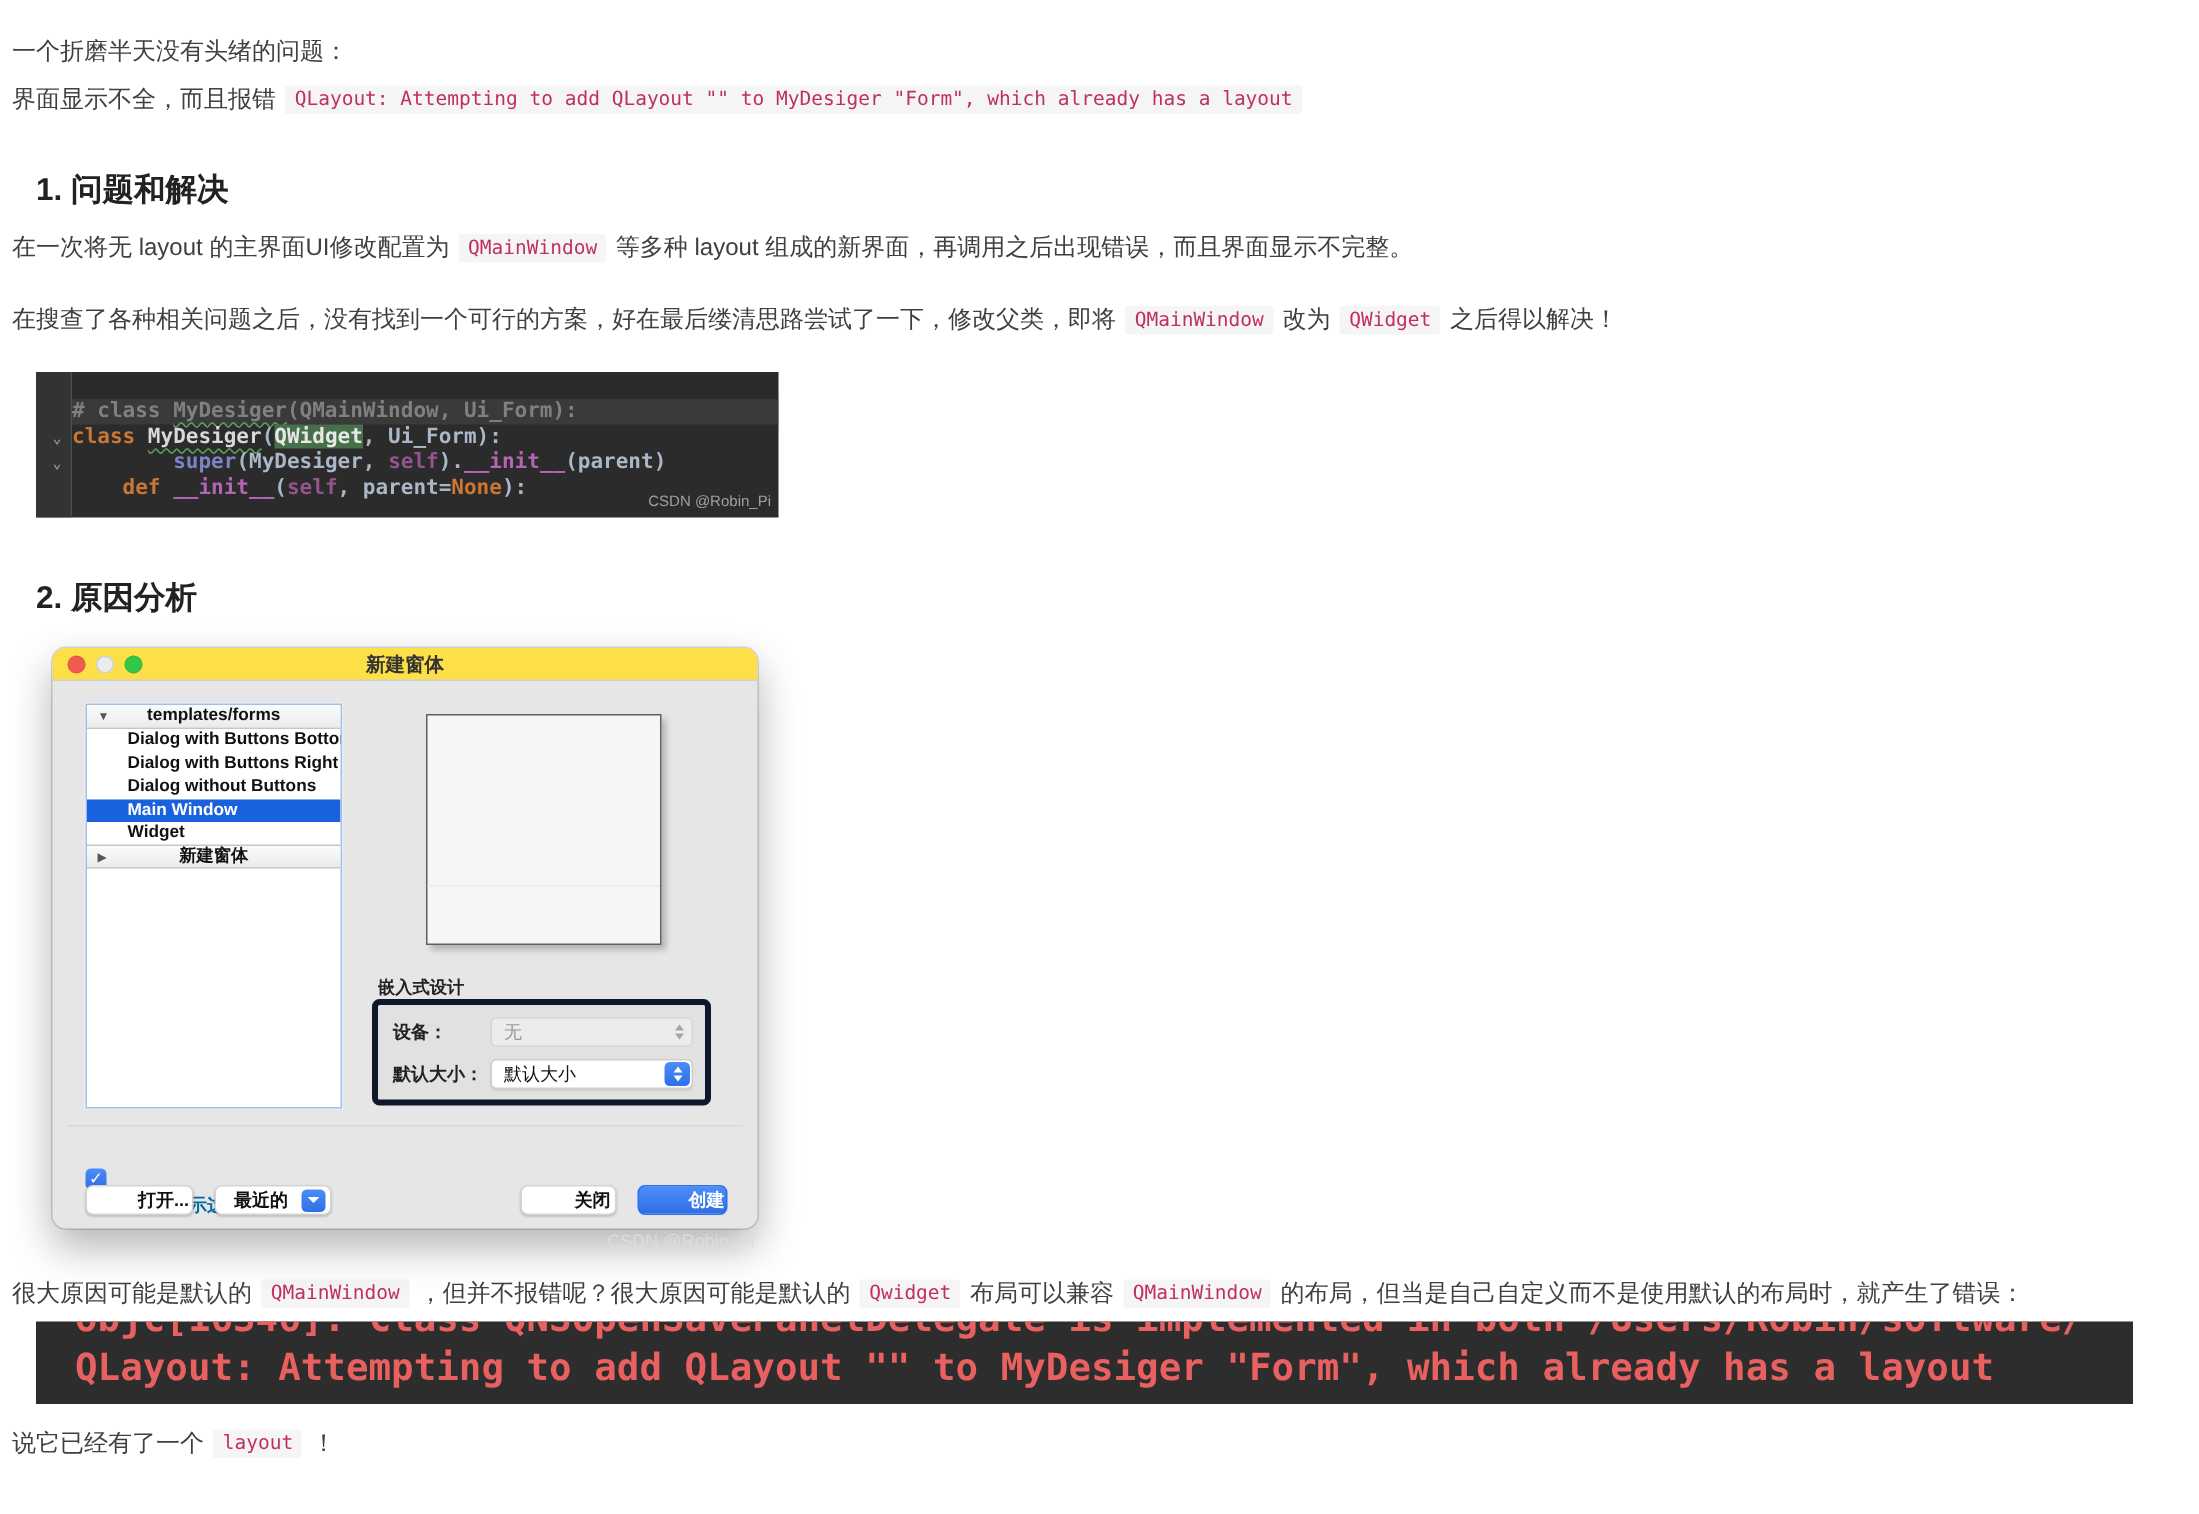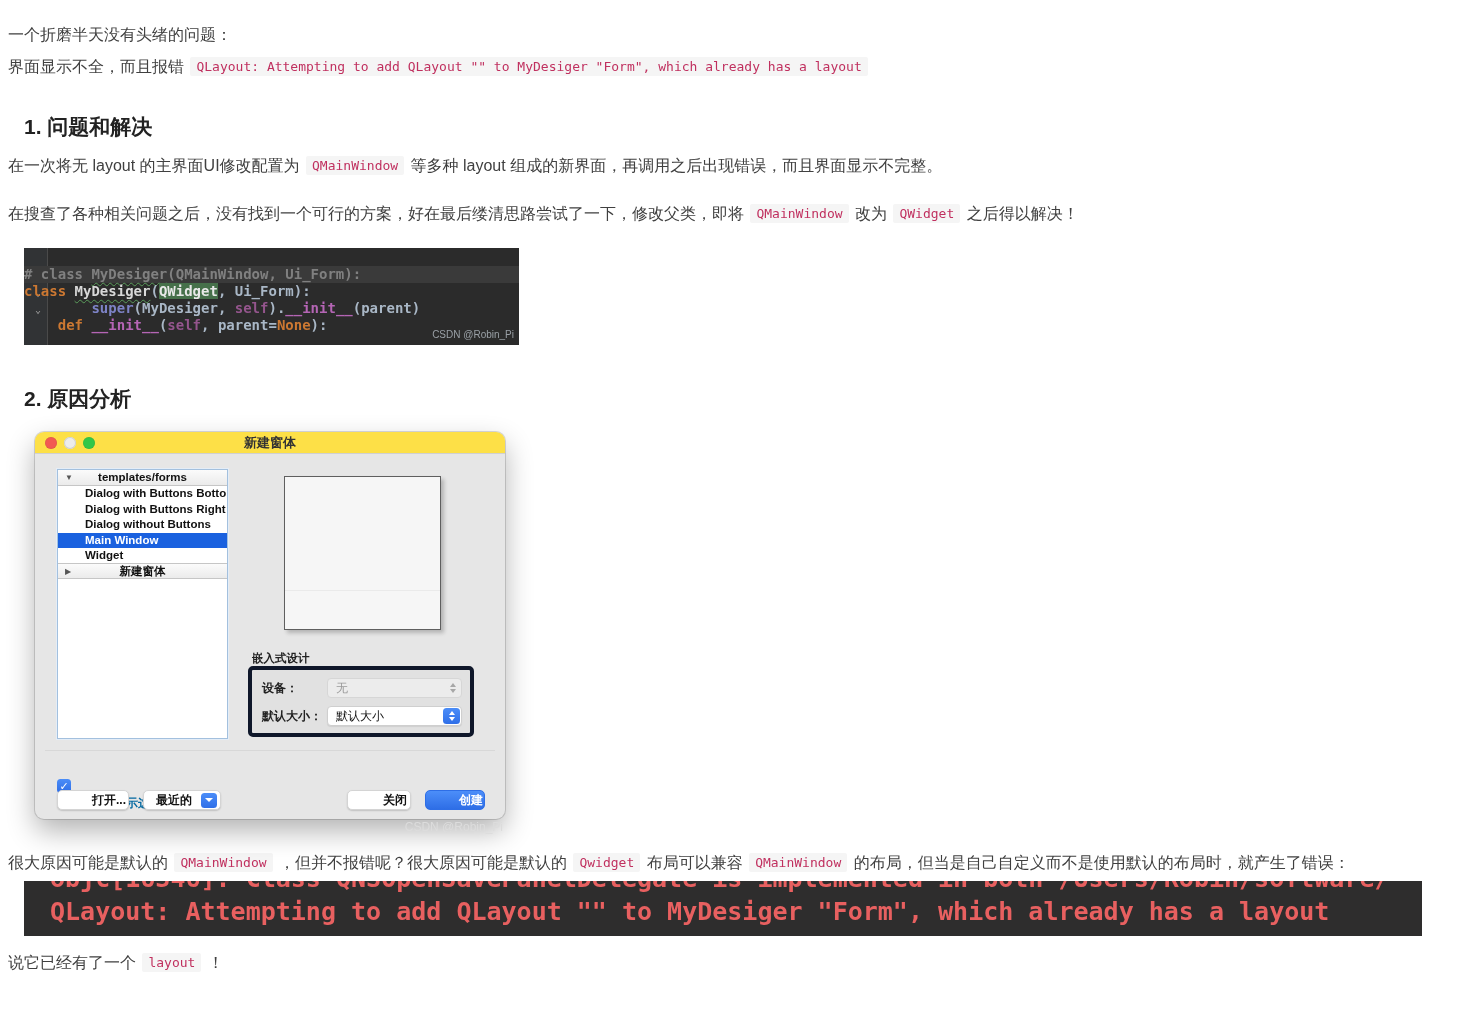--- a/index.html
+++ b/index.html
@@ -30,21 +30,21 @@
   .code-shot {
     position:relative; margin:24px 0 0 24px; width:495px; height:97px;
     background:#2b2b2b; overflow:hidden;
     font-family:"DejaVu Sans Mono","Liberation Mono",monospace;
     font-size:14px; line-height:17px; font-weight:bold;
   }
   .code-gutter { position:absolute; left:0; top:0; bottom:0; width:24px; background:#313335; border-right:1px solid #4a4a4a; }
   .fold { position:absolute; left:11px; color:#9b9b9b; font-size:10px; line-height:10px; }
   .fold.f1 { top:40px; } .fold.f2 { top:57px; }
   .code-lines { position:absolute; left:0; right:0; top:18px; }
-  .cl { height:17px; white-space:pre; color:#a9b7c6; }
+  .cl { height:17px; white-space:pre; color:#a9b7c6;margin-left:24px; }
   .cl.hl { background:#3a3a3a; }
   .tk-cmt  { color:#808080; }
   .tk-cmtw { color:#808080; text-decoration:underline wavy #5a9c5a 1px; text-underline-offset:3px; }
   .tk-kw   { color:#cc7832; }
   .tk-pl   { color:#a9b7c6; }
   .tk-plw  { color:#d8d8d8; text-decoration:underline wavy #5a9c5a 1px; text-underline-offset:3px; }
   .tk-sel  { color:#e8e8e8; background:#46704a; }
   .tk-fn   { color:#b565b5; }
   .tk-slf  { color:#94558d; }
   .tk-bi   { color:#7d83c6; }

